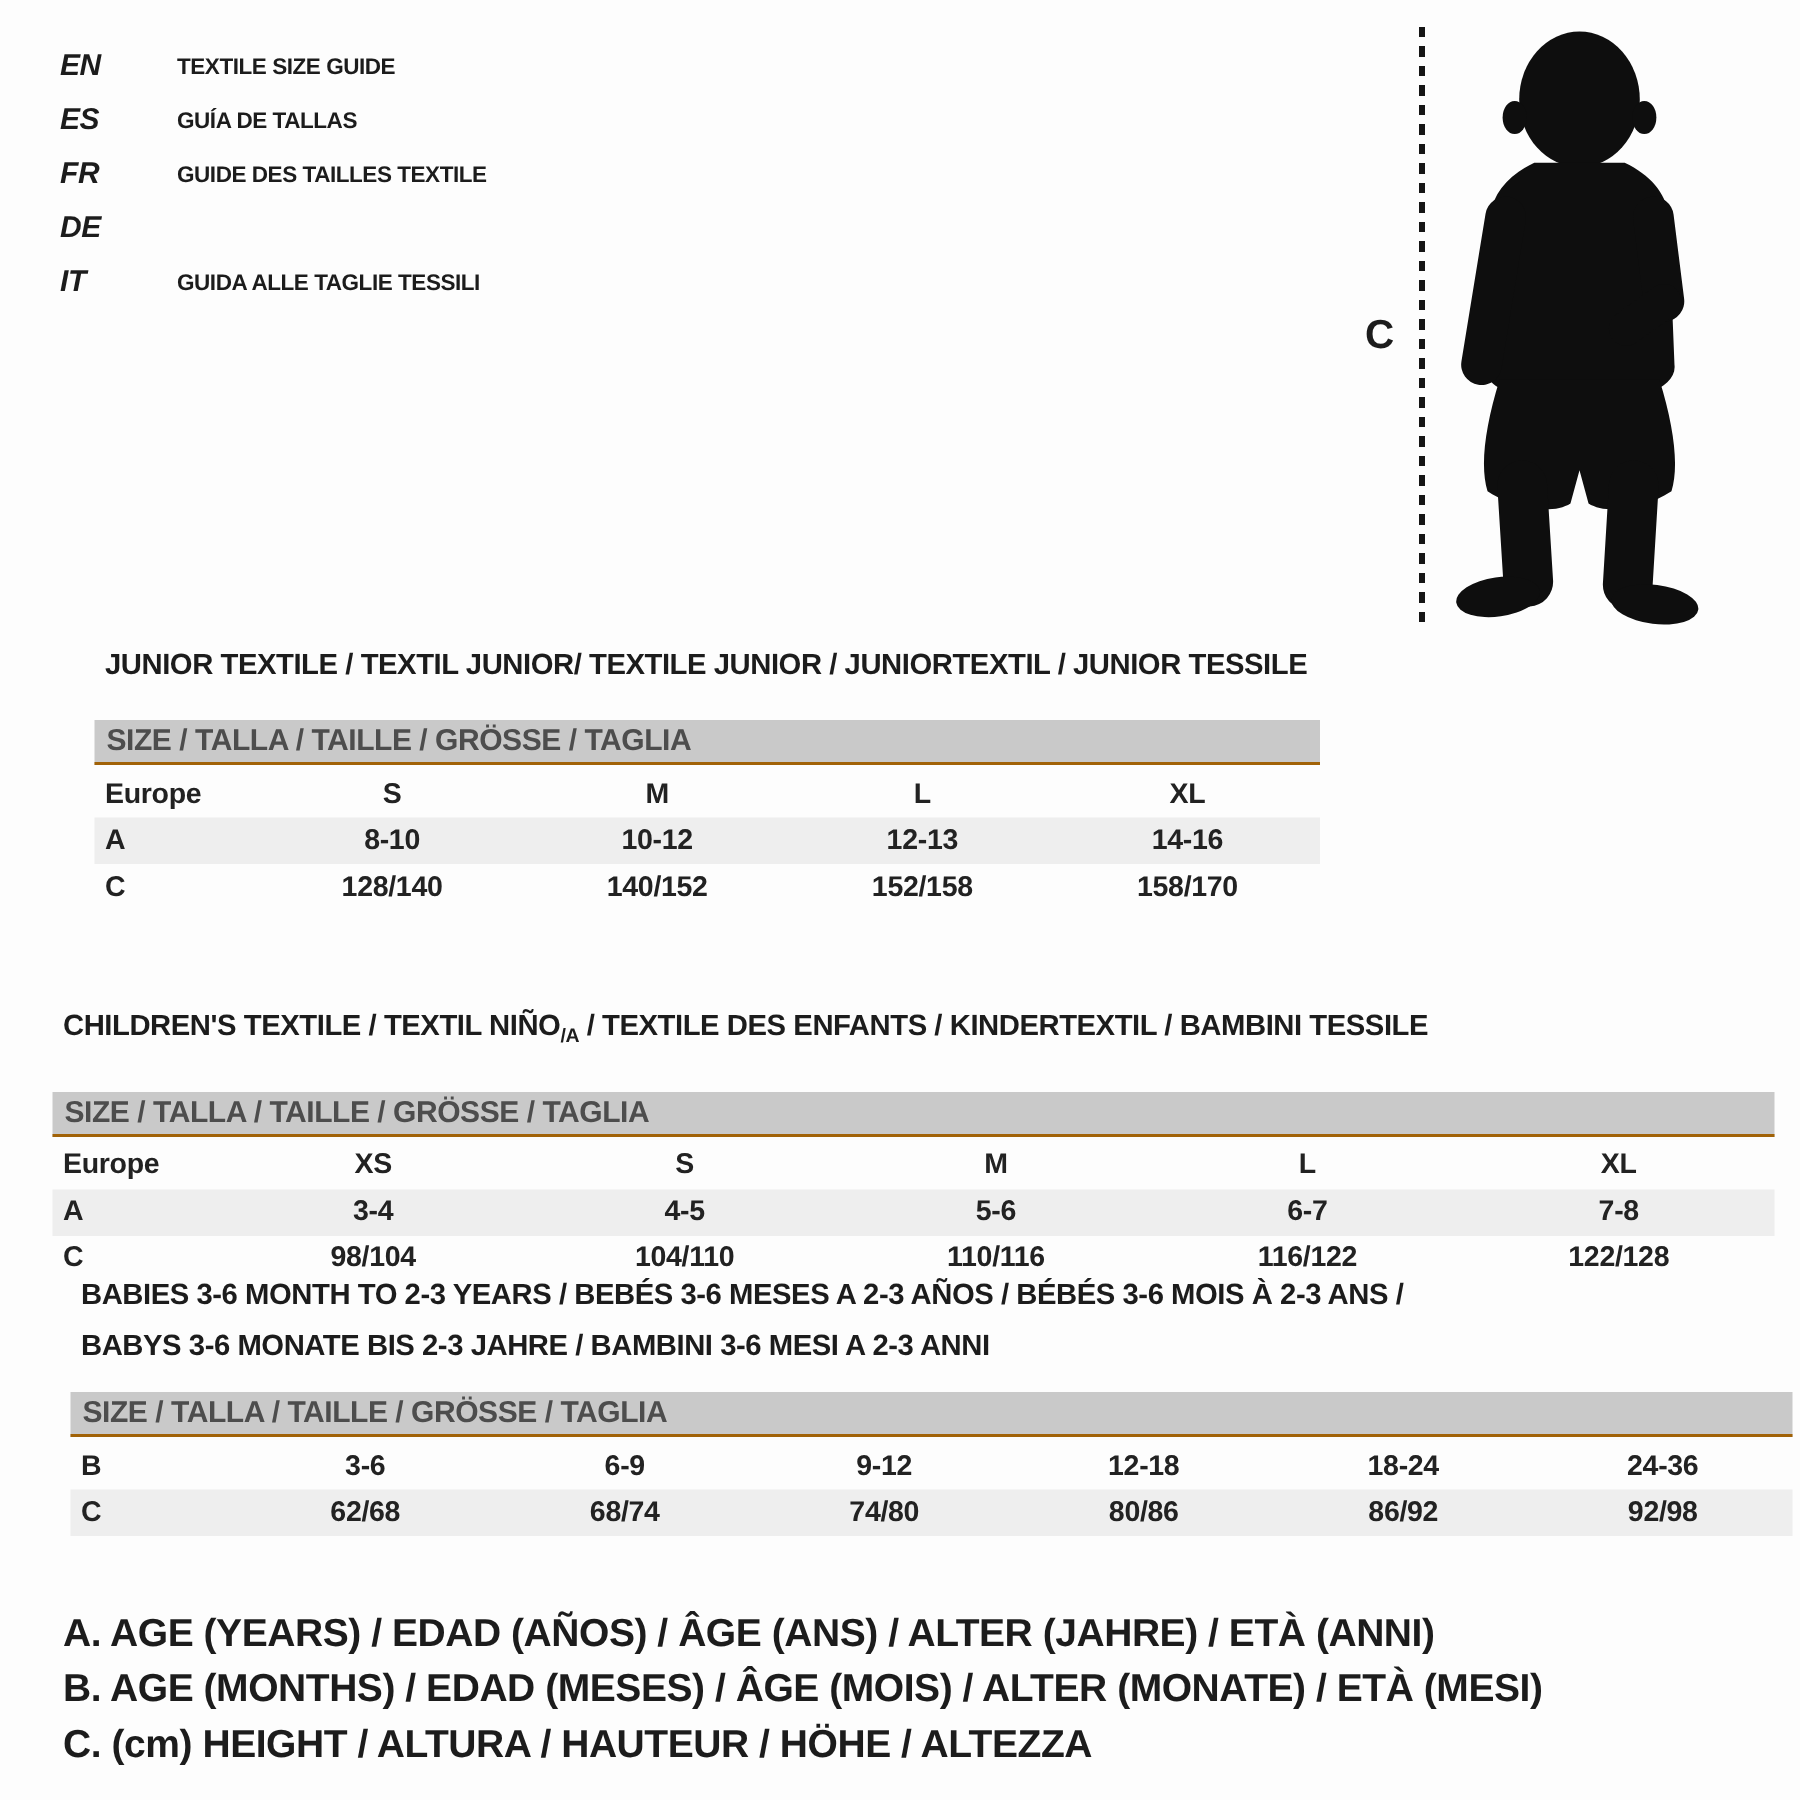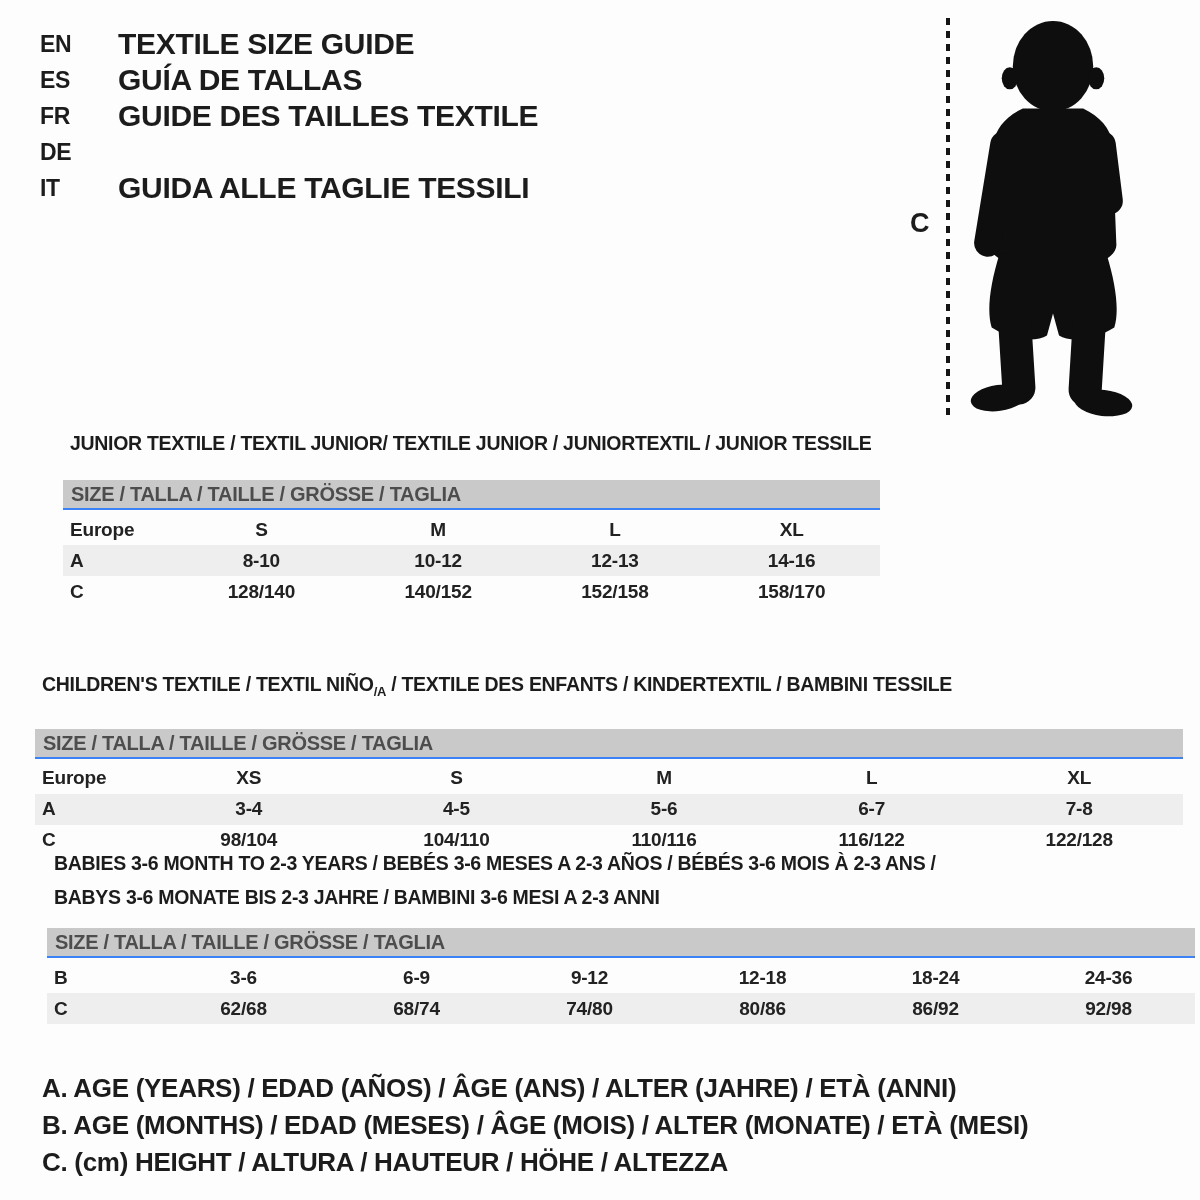--- a/index.html
+++ b/index.html
@@ -7,22 +7,22 @@
     position:relative; width:1200px; height:1200px;
     background:#fdfdfd; overflow:hidden;
     font-family:"Liberation Sans", sans-serif;
     color:#1c1c1c;
     -webkit-font-smoothing:antialiased;
   }
 
   
   .lang-block { position:absolute; left:40px; top:26px; }
   .lang-row  { display:flex; height:36px; align-items:center; }
-  .lang-code { width:78px; font-weight:bold; font-size:23px; letter-spacing:-0.3px; }
-  .lang-title{ font-weight:bold; font-size:30px; letter-spacing:-0.3px; white-space:nowrap; }
+  .lang-code { width:78px; font-weight:bold; font-size:20px; letter-spacing:-0.3px;font-style:italic; }
+  .lang-title{ font-weight:bold; font-size:15px; letter-spacing:-0.3px; white-space:nowrap; }
 
   
   .measure-line {
     position:absolute; left:946px; top:18px; width:4px; height:398px;
     background:repeating-linear-gradient(to bottom, #151515 0 7px, transparent 7px 13px);
   }
   .height-label { position:absolute; left:910px; top:208px; font-size:27px; font-weight:bold; }
   .figure-svg { position:absolute; left:966px; top:16px; }
 
   
@@ -33,21 +33,21 @@
 
   .section-title {
     margin:0 0 26px 7px; font-size:19.5px; font-weight:bold;
     letter-spacing:-0.3px; line-height:22px; white-space:nowrap;
   }
   #sec-2 .section-title { margin-bottom:14px; line-height:34px; }
   .section-title .sub { font-size:13px; vertical-align:sub; }
 
   .size-bar {
     height:30px; line-height:29px; background:#c9c9c9;
-    border-bottom:2px solid #3b82f6; box-sizing:border-box;
+    border-bottom:2px solid #a16207; box-sizing:border-box;
     color:#4d4d4d; font-weight:bold; font-size:20px;
     padding-left:8px; margin-bottom:4px; letter-spacing:-0.3px;
   }
   .trow {
     display:flex; height:31px; align-items:center;
     font-size:19px; font-weight:bold; letter-spacing:-0.2px; color:#222222;
   }
   .trow.striped { background:#eeeeee; }
   .trow .rlabel { width:110px; padding-left:7px; box-sizing:border-box; }
   .trow .cell   { flex:1; text-align:center; }

